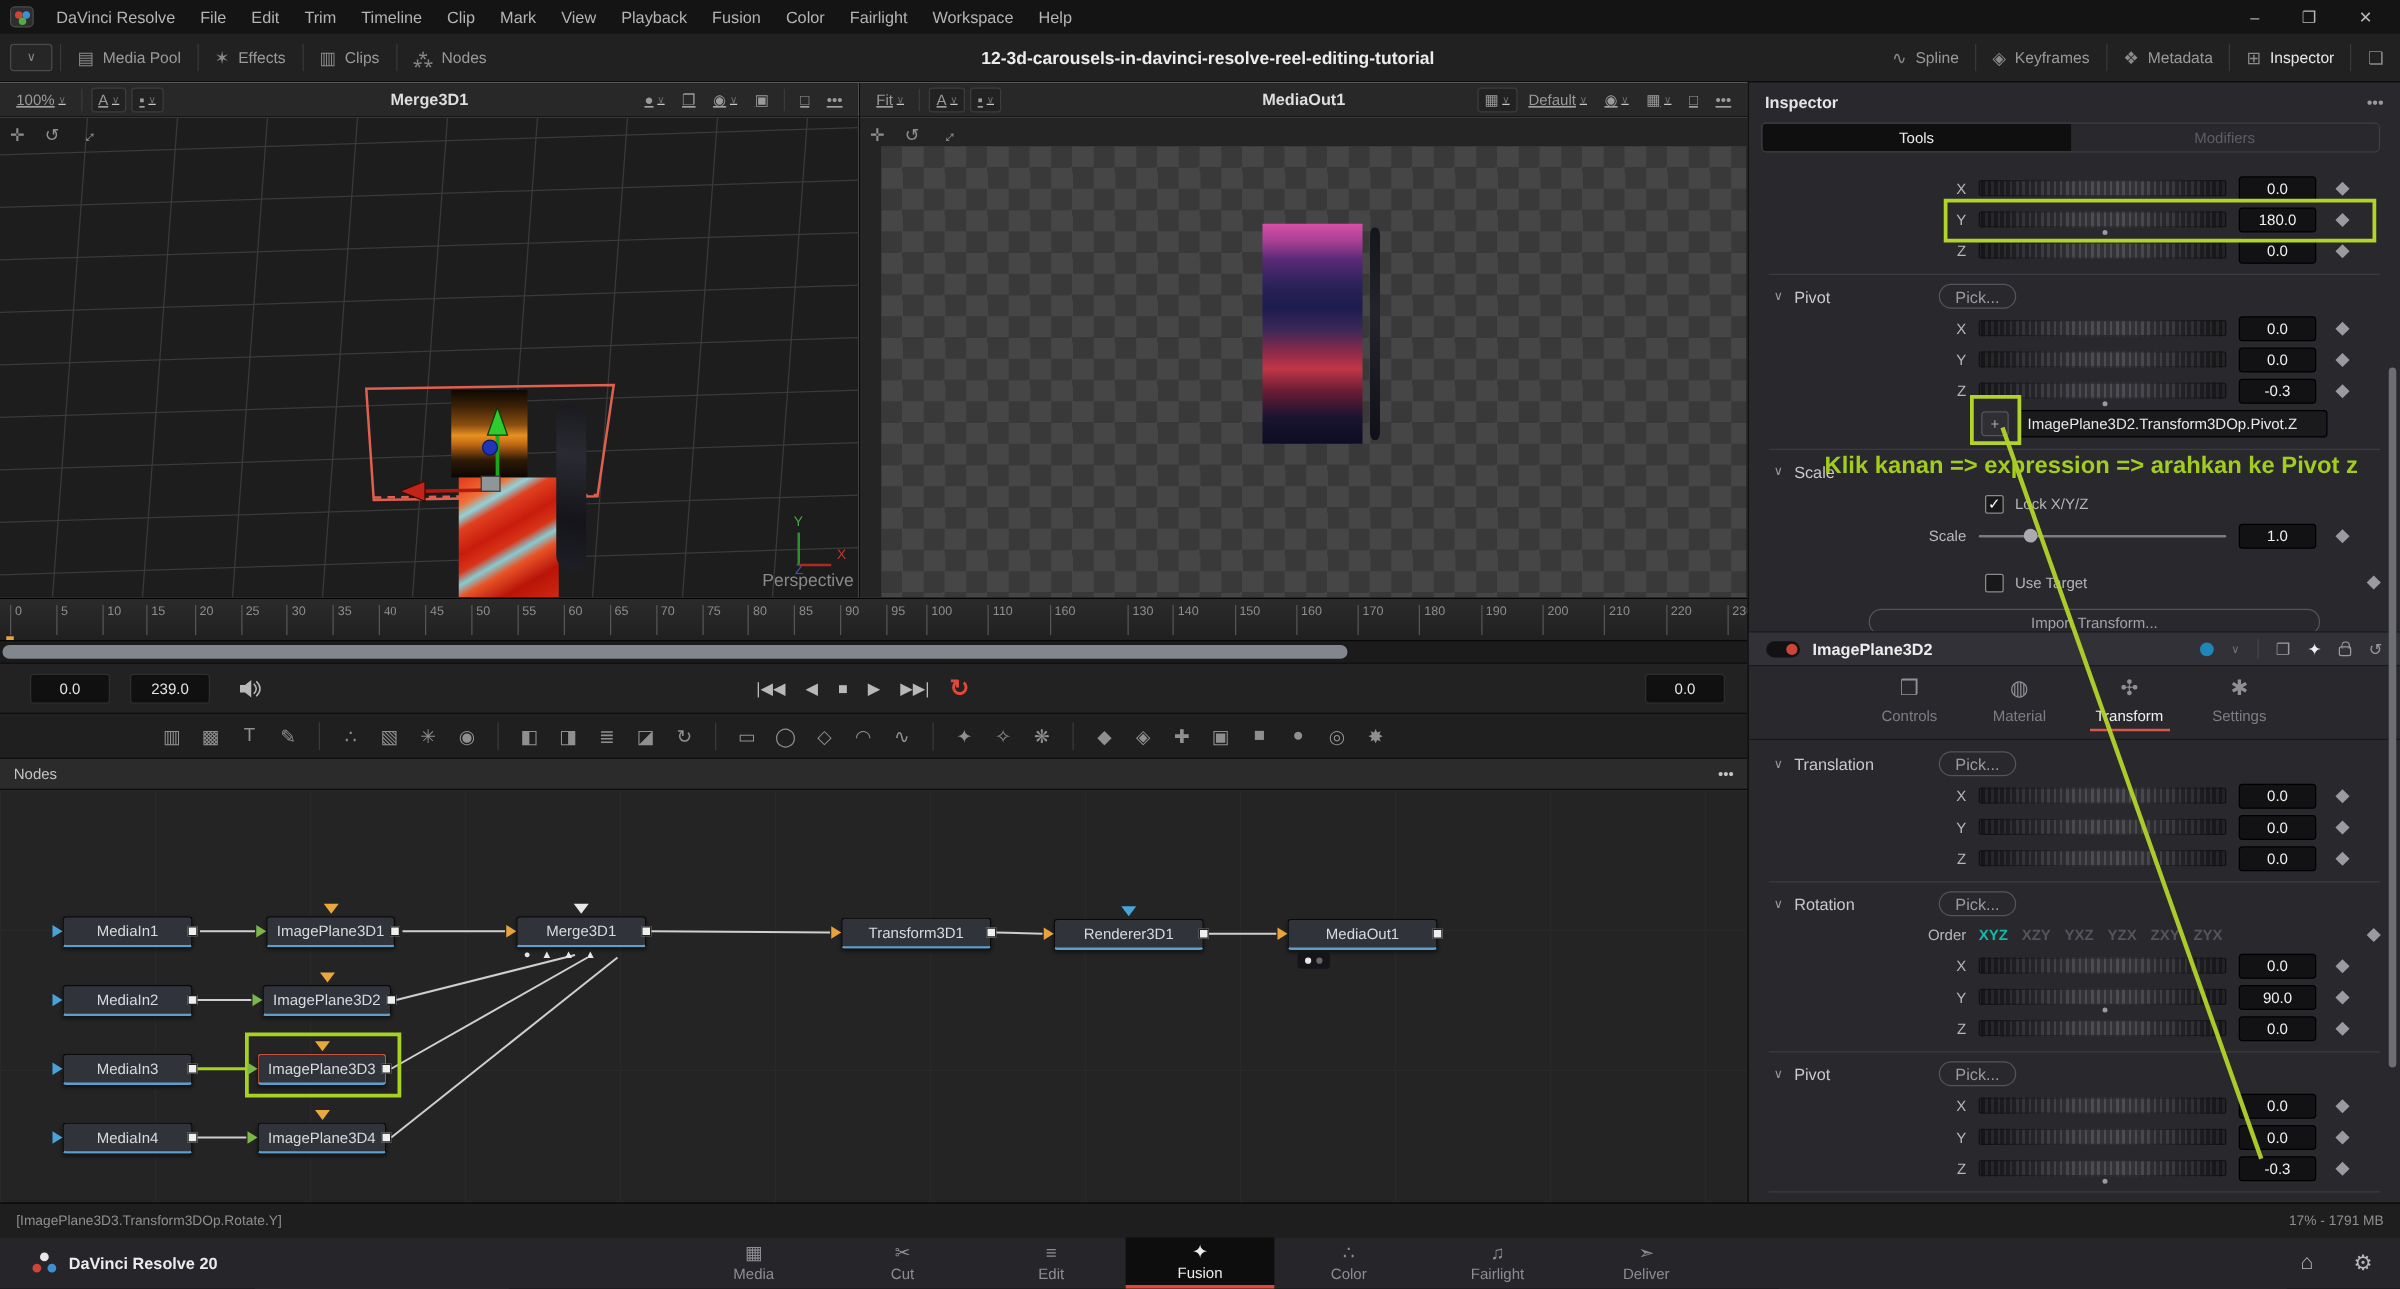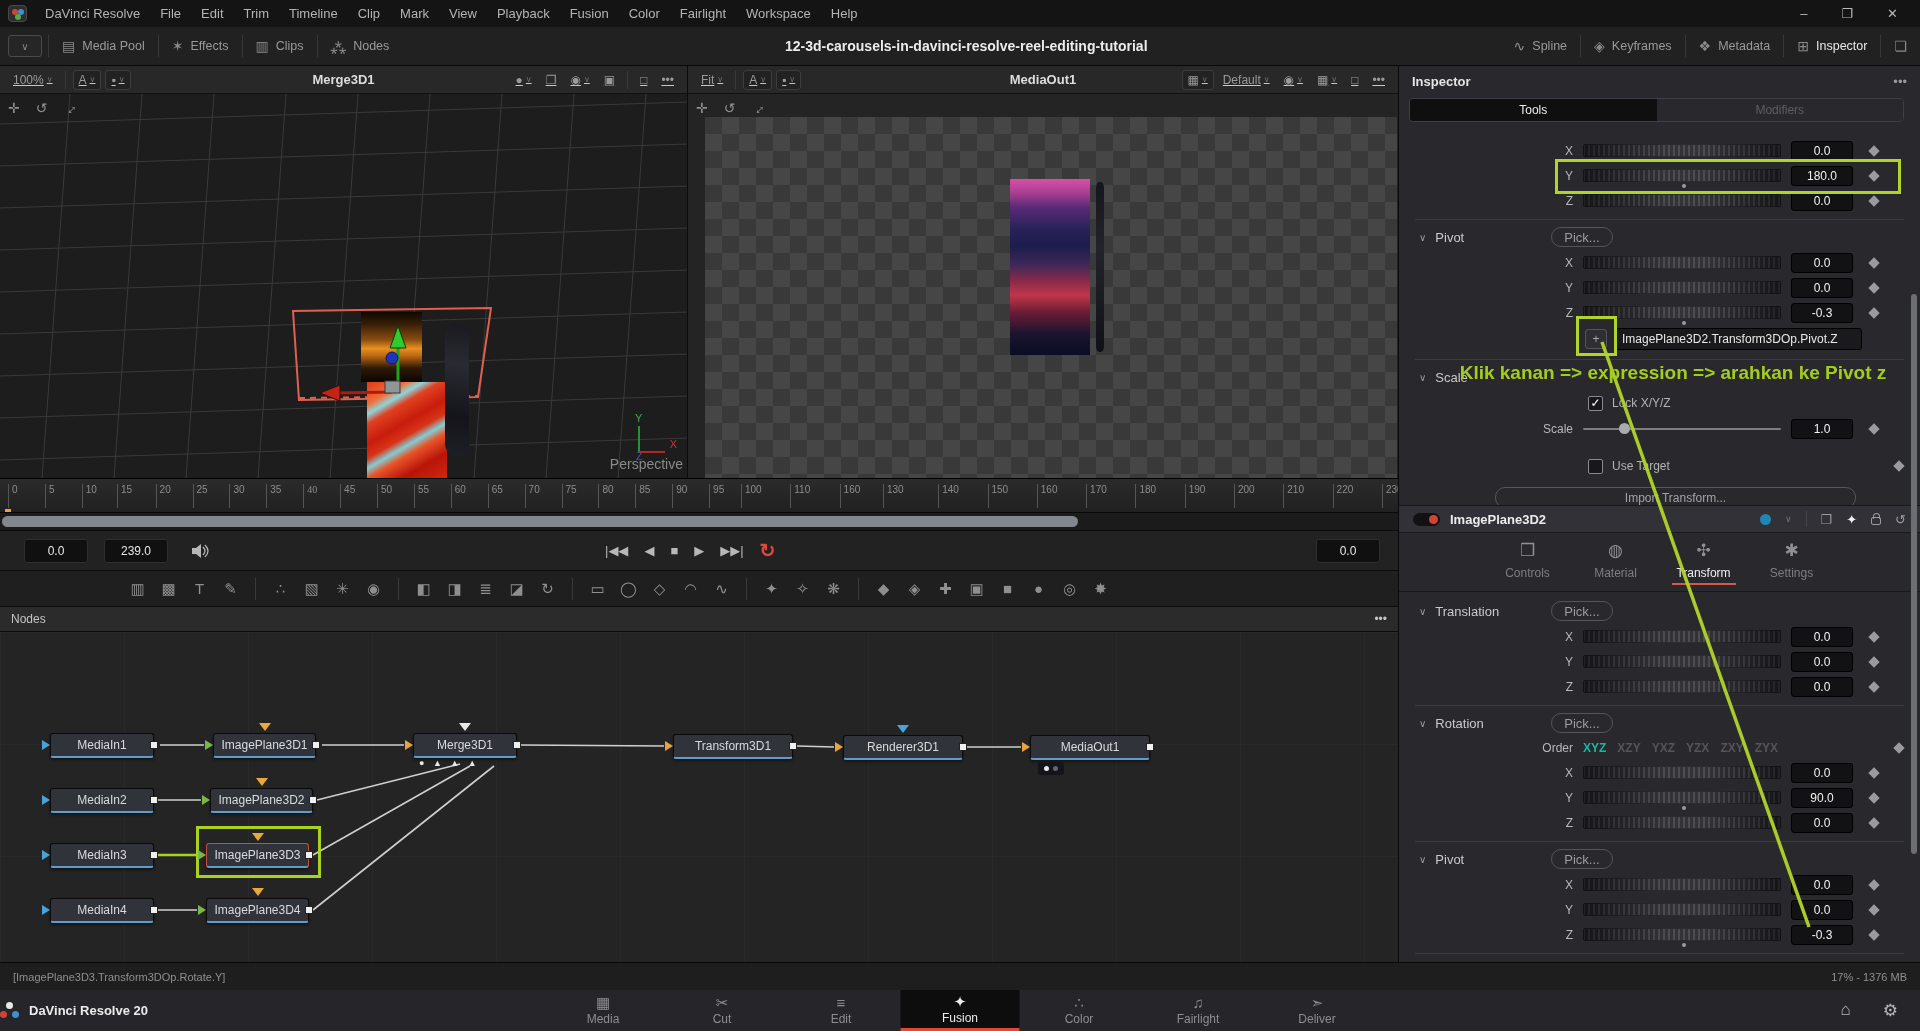--- a/index.html
+++ b/index.html
@@ -91,21 +91,21 @@
   .node .topmark { position:absolute; top:-11px; left:50%; margin-left:-6px; width:0; height:0; border-left:6px solid transparent; border-right:6px solid transparent; border-top:8px solid #e8a83c; }
   .selbox { position:absolute; border:3px solid #a8d220; }
   .mergedots { position:absolute; font-size:9px; color:#e8e8e8; letter-spacing:3px; }
   .outdots { position:absolute; width:26px; height:13px; background:#14141a; border-radius:3px; display:flex; align-items:center; justify-content:center; gap:4px; }
   .outdots i { width:5px; height:5px; border-radius:50%; background:#e8e8e8; }
   .outdots i:last-child { background:#666; }
 
   
   .statusbar { position:absolute; left:0; top:962px; width:1920px; height:28px; background:#1e1e1e; border-top:1px solid #090909; display:flex; align-items:center; justify-content:space-between; padding:0 13px; font-size:11px; color:#8f8f8f; }
   .bottomnav { position:absolute; left:0; top:990px; width:1920px; height:41px; background:#25252a; display:flex; align-items:center; }
-  .brand { display:flex; align-items:center; gap:9px; font-size:13px; font-weight:bold; color:#ececec; }
+  .brand { display:flex; align-items:center; gap:9px; padding-left:26px; font-size:13px; font-weight:bold; color:#ececec; }
   .brandlogo { width:20px; height:18px; position:relative; }
   .brandlogo i { position:absolute; width:7px; height:7px; border-radius:50%; }
   .brandlogo i:nth-child(1){ left:6px; top:0; background:#e8e8e8; }
   .brandlogo i:nth-child(2){ left:0; top:9px; background:#d04438; }
   .brandlogo i:nth-child(3){ left:12px; top:9px; background:#3f8fd0; }
   .pages { position:absolute; left:50%; top:0; transform:translateX(-50%); height:100%; display:flex; }
   .page { width:119px; height:100%; display:flex; flex-direction:column; align-items:center; justify-content:center; gap:2px; color:#8d8d93; font-size:12px; }
   .page .pico { font-size:15px; line-height:15px; }
   .page.active { background:#0d0d0d; border-bottom:3px solid #e0493a; color:#ececec; }
   .navright { position:absolute; right:22px; display:flex; gap:32px; color:#b8b8b8; font-size:17px; }
@@ -430,21 +430,21 @@
       <div class="tick" style="left: 487.7px;">65</div>
       <div class="tick" style="left: 524.6px;">70</div>
       <div class="tick" style="left: 561.5px;">75</div>
       <div class="tick" style="left: 598.4px;">80</div>
       <div class="tick" style="left: 635.3px;">85</div>
       <div class="tick" style="left: 672.2px;">90</div>
       <div class="tick" style="left: 709.1px;">95</div>
       <div class="tick" style="left: 741px;">100</div>
       <div class="tick" style="left: 790.3px;">110</div>
       <div class="tick" style="left: 839.6px;">160</div>
-      <div class="tick" style="left: 883px;">130</div>
+      <div class="tick" style="left: 902px;">130</div>
       <div class="tick" style="left: 938.2px;">140</div>
       <div class="tick" style="left: 987.5px;">150</div>
       <div class="tick" style="left: 1036.8px;">160</div>
       <div class="tick" style="left: 1086.1px;">170</div>
       <div class="tick" style="left: 1135.4px;">180</div>
       <div class="tick" style="left: 1184.7px;">190</div>
       <div class="tick" style="left: 1234px;">200</div>
       <div class="tick" style="left: 1283.3px;">210</div>
       <div class="tick" style="left: 1332.6px;">220</div>
       <div class="tick" style="left: 1381.9px;">230</div>
@@ -756,21 +756,21 @@
   <div class="hl" style="left:177px;top:250px;width:41px;height:40px"></div>
   <div class="annot">Klik kanan =&gt; expression =&gt; arahkan ke Pivot z</div>
   <svg class="annotline">
     <line x1="203" y1="276" x2="410" y2="861" stroke="#b2d42a" stroke-width="3.5" opacity="0.95"></line>
   </svg>
   <div class="iscroll"></div>
 </div>
 
 <div class="statusbar">
   <span>[ImagePlane3D3.Transform3DOp.Rotate.Y]</span>
-  <span>17% - 1376 MB</span>
+  <span>17% - 1791 MB</span>
 </div>
 
 <div class="bottomnav">
   <div class="brand">
     <div class="brandlogo">
         <i></i>
         <i></i>
         <i></i>
       </div>
     <span>DaVinci Resolve 20</span>

